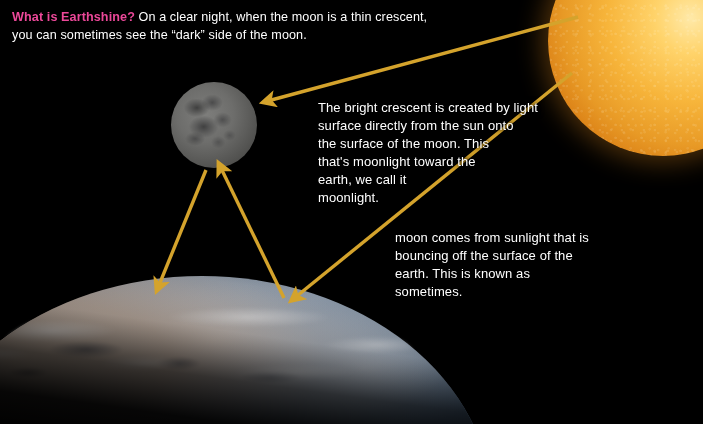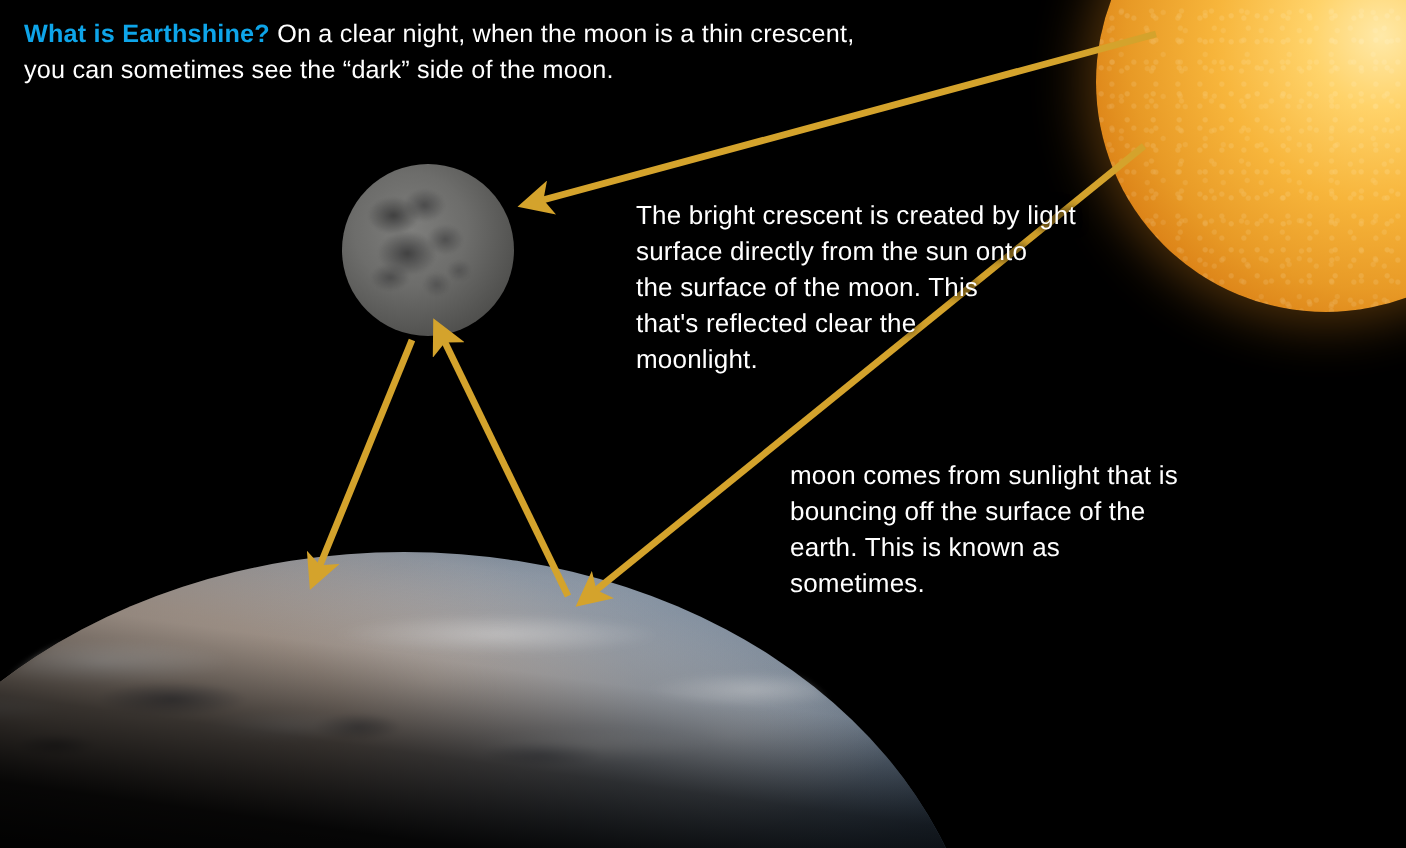--- a/index.html
+++ b/index.html
@@ -230,21 +230,21 @@
     text-shadow: 0 0 3px rgba(0,0,0,.95), 0 0 7px rgba(0,0,0,.8);
   }
   #headline {
     left: 12px;
     top: 8px;
     width: 420px;
     font-size: 12.6px;
     line-height: 1.45;
   }
   #headline .hl-gold {
-    color: #0ea5e9;
+    color: #ec4899;
     font-weight: 700;
     margin-top: 40px;
   }
   #block-moonlight {
     left: 290px;
     top: 99px;
     width: 235px;
     margin-left: 28px;
   }
   #block-earthshine {
@@ -298,21 +298,22 @@
   </svg>
 
   <div class="txt" id="headline">
     <span class="hl-gold">What is Earthshine?</span><span>  On a clear night, when the moon is a thin crescent, you can sometimes see the “dark” side of the moon.</span>
   </div>
 
   <div class="txt" id="block-moonlight">
     <div>The bright crescent is created by light</div>
     <div>surface directly from the sun onto</div>
     <div>the surface of the moon.  This</div>
-    <div>that's reflected clear the</div>
+    <div>that's moonlight toward the</div>
+    <div>earth, we call it</div>
     <div>moonlight.</div>
   </div>
 
   <div class="txt" id="block-earthshine">
     <div>moon comes from sunlight that is</div>
     <div>bouncing off the surface of the</div>
     <div>earth.  This is known as</div>
     <div>sometimes.</div>
   </div>
 

